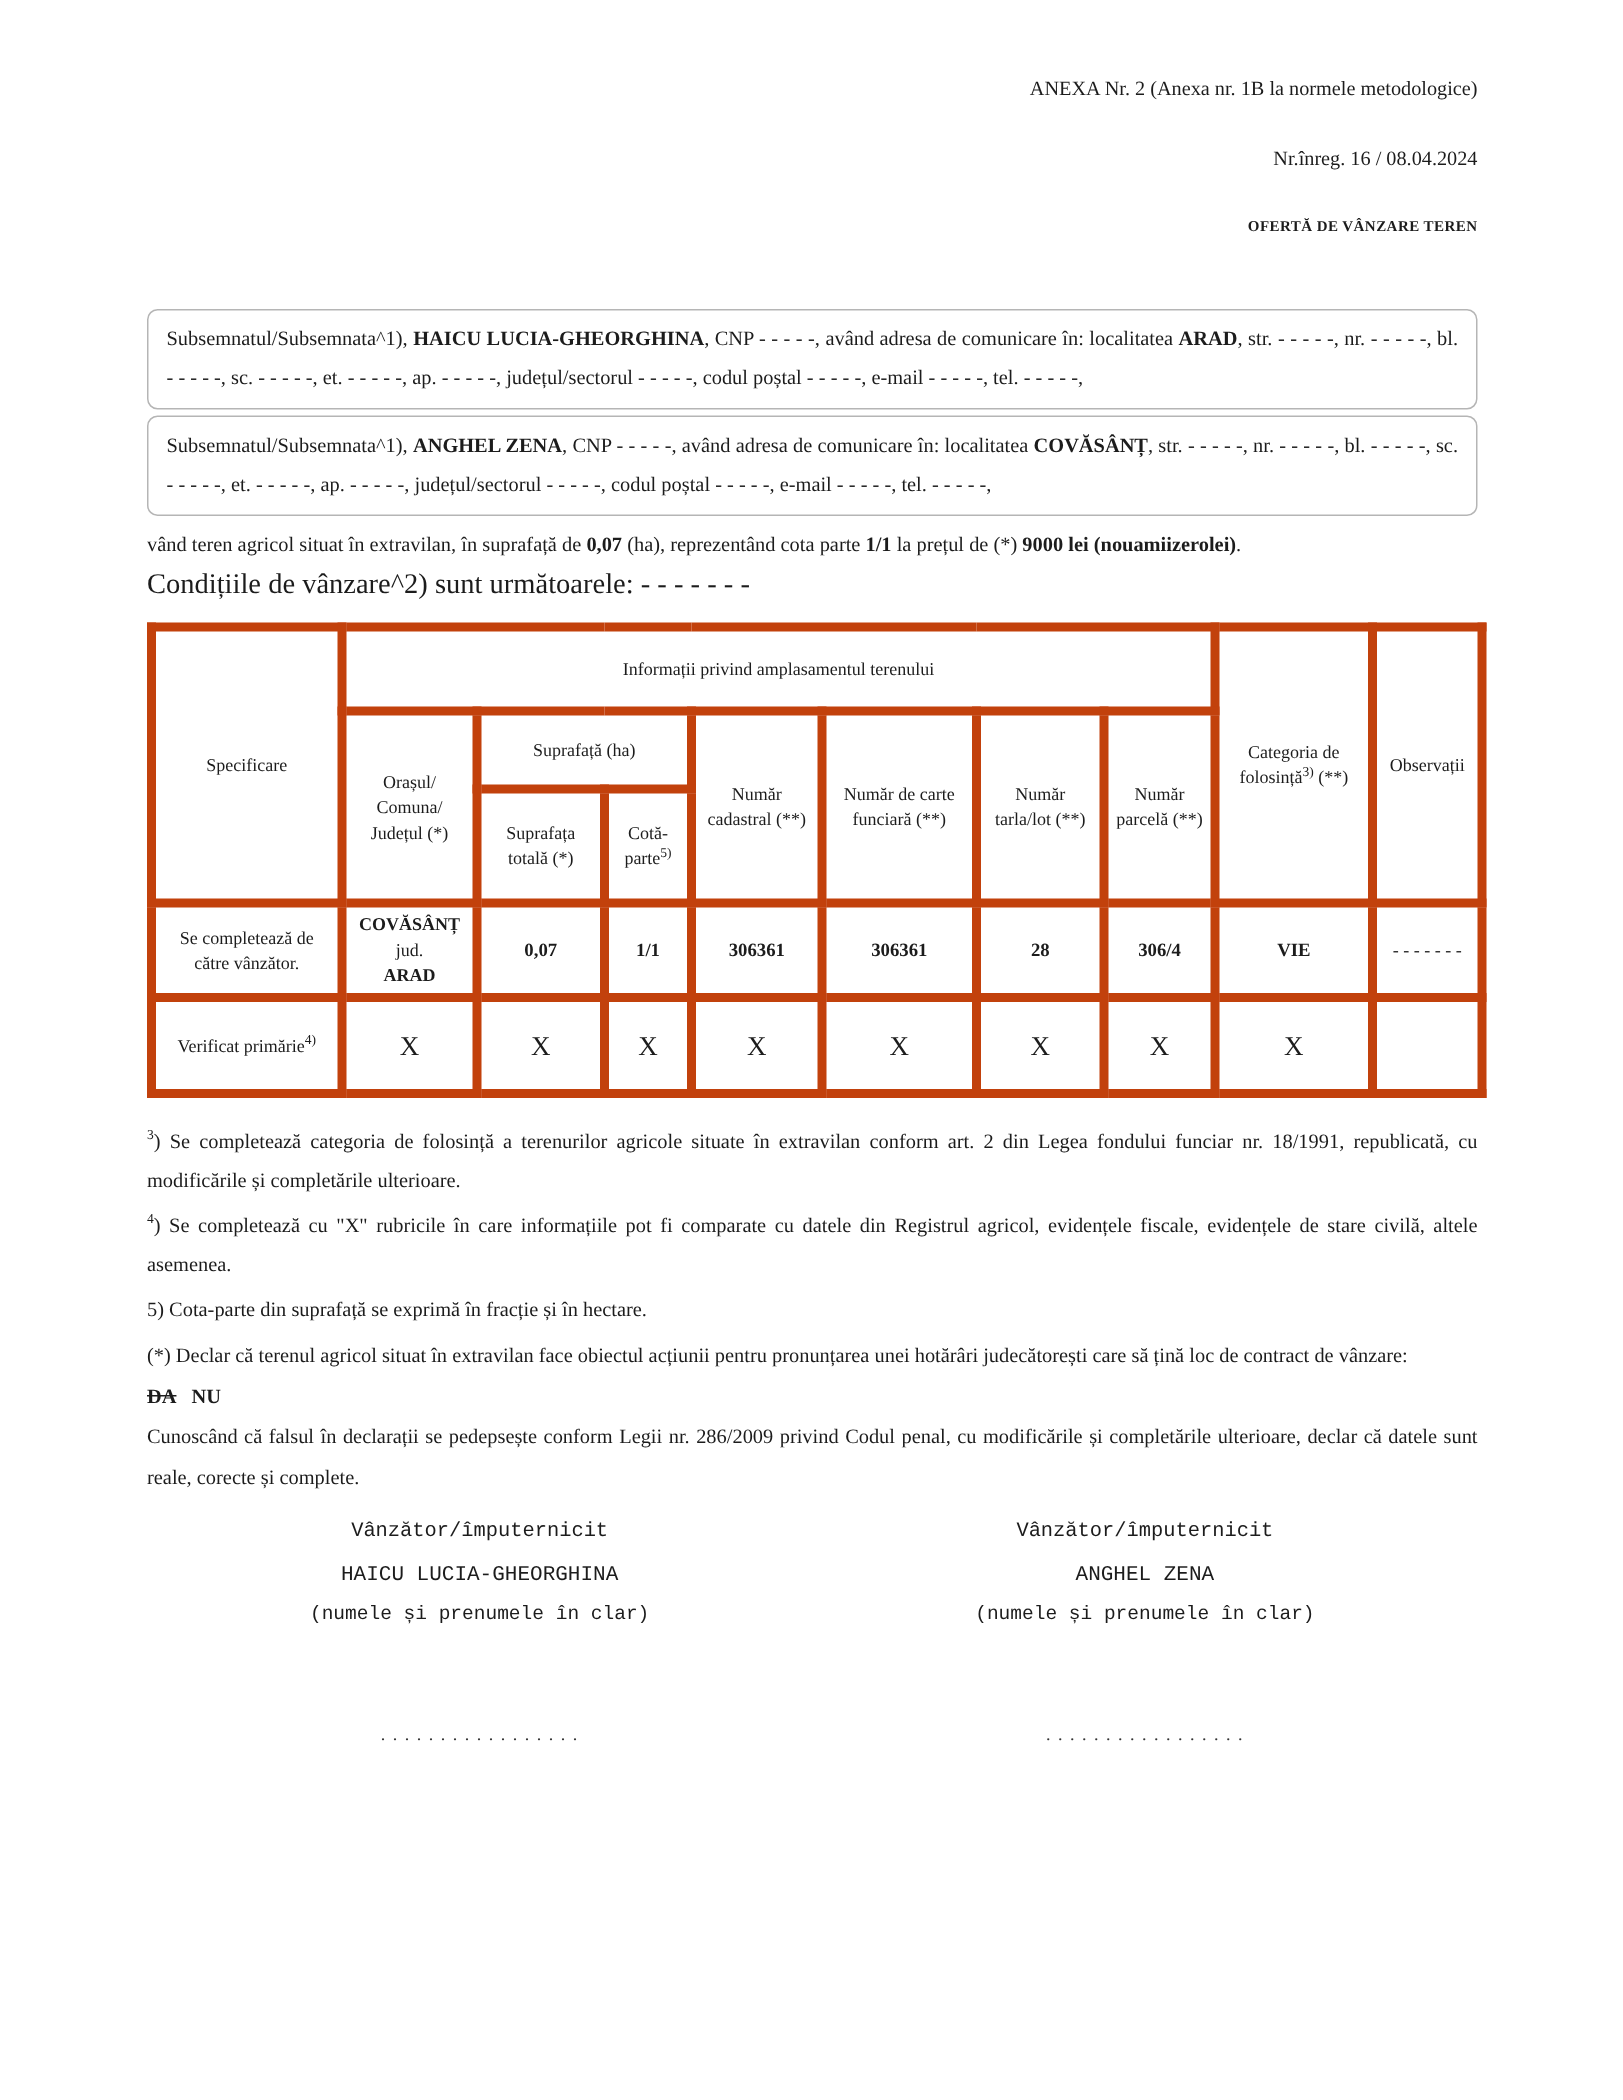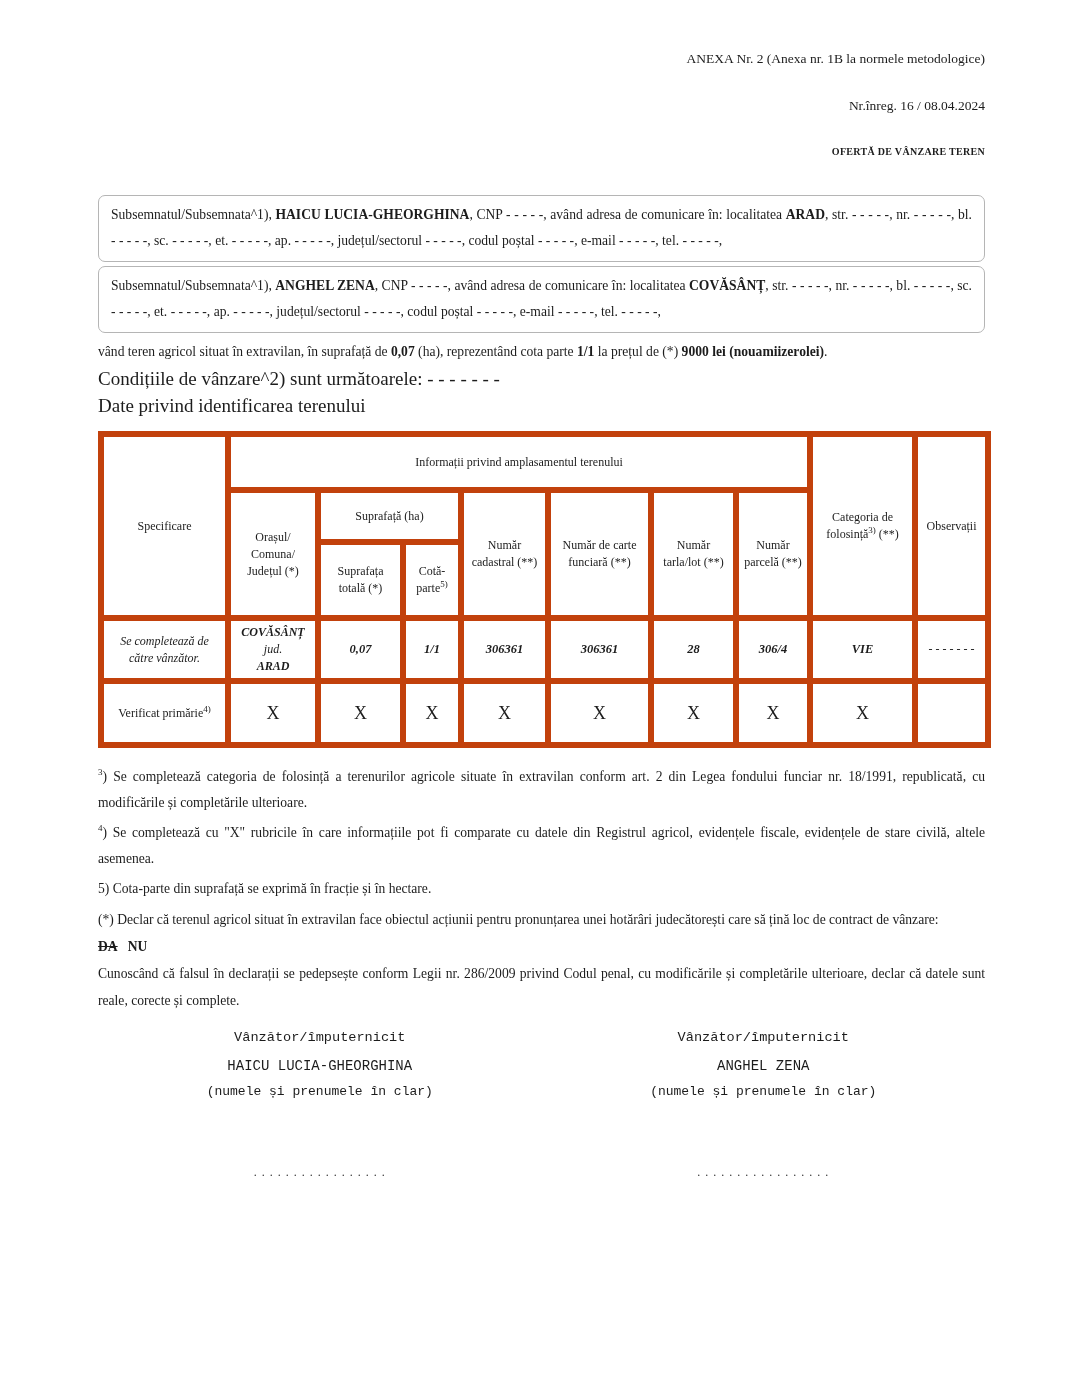--- a/index.html
+++ b/index.html
@@ -9,21 +9,21 @@
     font-family:"Liberation Serif", serif;
     color:#1c1c1c;
     -webkit-font-smoothing:antialiased;
   }
   .page { box-sizing:border-box; width:1082px; padding:50px 97px 0 98px; }
   .right-line { text-align:right; font-size:13.5px; line-height:17px; }
   .reg-line  { margin-top:30px; }
   .doc-title { margin-top:32px; text-align:right; font-weight:bold; font-size:10px; letter-spacing:.3px; }
 
   .box {
-    margin-top:38px;
+    margin-top:49px;
     border:1px solid #b5b5b5; border-radius:7px;
     padding:6px 12px 7px 12px;
     font-size:13.6px; line-height:26px; text-align:justify;
   }
   .box.second { margin-top:4px; }
 
   .para { font-size:13.6px; line-height:27px; text-align:justify; }
   .para.sale { margin-top:5px; }
   .line  { font-size:19px; line-height:27px; }
 
@@ -36,21 +36,21 @@
   }
   table.land td {
     border:6px solid #c2410c;
     text-align:center; vertical-align:middle;
     padding:3px 5px; line-height:17px;
     overflow:hidden;
   }
   tr.trh1 { height:56px; }
   tr.trh2 { height:52px; }
   tr.trh3 { height:76px; }
-  tr.trh4 { height:52px;font-style:italic; }
+  tr.trh4 { height:52px; }
   tr.trh5 { height:64px; }
   td.left-cell { text-align:left; padding-left:8px; }
   td.val  { font-weight:bold; font-size:12.5px; }
   td.x-cell { font-size:18px; line-height:20px; }
   .pre { white-space:pre-line; }
   sup { font-size:9px; line-height:0; }
 
   .footnotes { margin-top:16px; }
   .footnote  { font-size:13.6px; line-height:26px; text-align:justify; margin:0 0 4px 0; }
   .decl      { margin-top:0; }
@@ -81,21 +81,20 @@
 
   <div class="box second">
     <span>Subsemnatul/Subsemnata^1), </span><b>ANGHEL ZENA</b><span>, CNP - - - - -, având adresa de comunicare în: localitatea </span><b>COVĂSÂNȚ</b><span>, str. - - - - -, nr. - - - - -, bl. - - - - -, sc. - - - - -, et. - - - - -, ap. - - - - -, județul/sectorul - - - - -, codul poștal - - - - -, e-mail - - - - -, tel. - - - - -,</span>
   </div>
 
   <div class="para sale">
     <span>vând teren agricol situat în extravilan, în suprafață de </span><b>0,07</b><span> (ha), reprezentând cota parte </span><b>1/1</b><span> la prețul de (*) </span><b>9000 lei</b><span> </span><b>(nouamiizerolei)</b><span>.</span>
   </div>
 
   <div class="line">Condițiile de vânzare^2) sunt următoarele: - - - - - - -</div>
-  <div class="line">Date privind identificarea terenului</div>
 
   <table class="land">
     <colgroup>
       <col style="width:127px">
         <col style="width:90px">
         <col style="width:85px">
         <col style="width:58px">
         <col style="width:87px">
         <col style="width:103px">
         <col style="width:85px">

